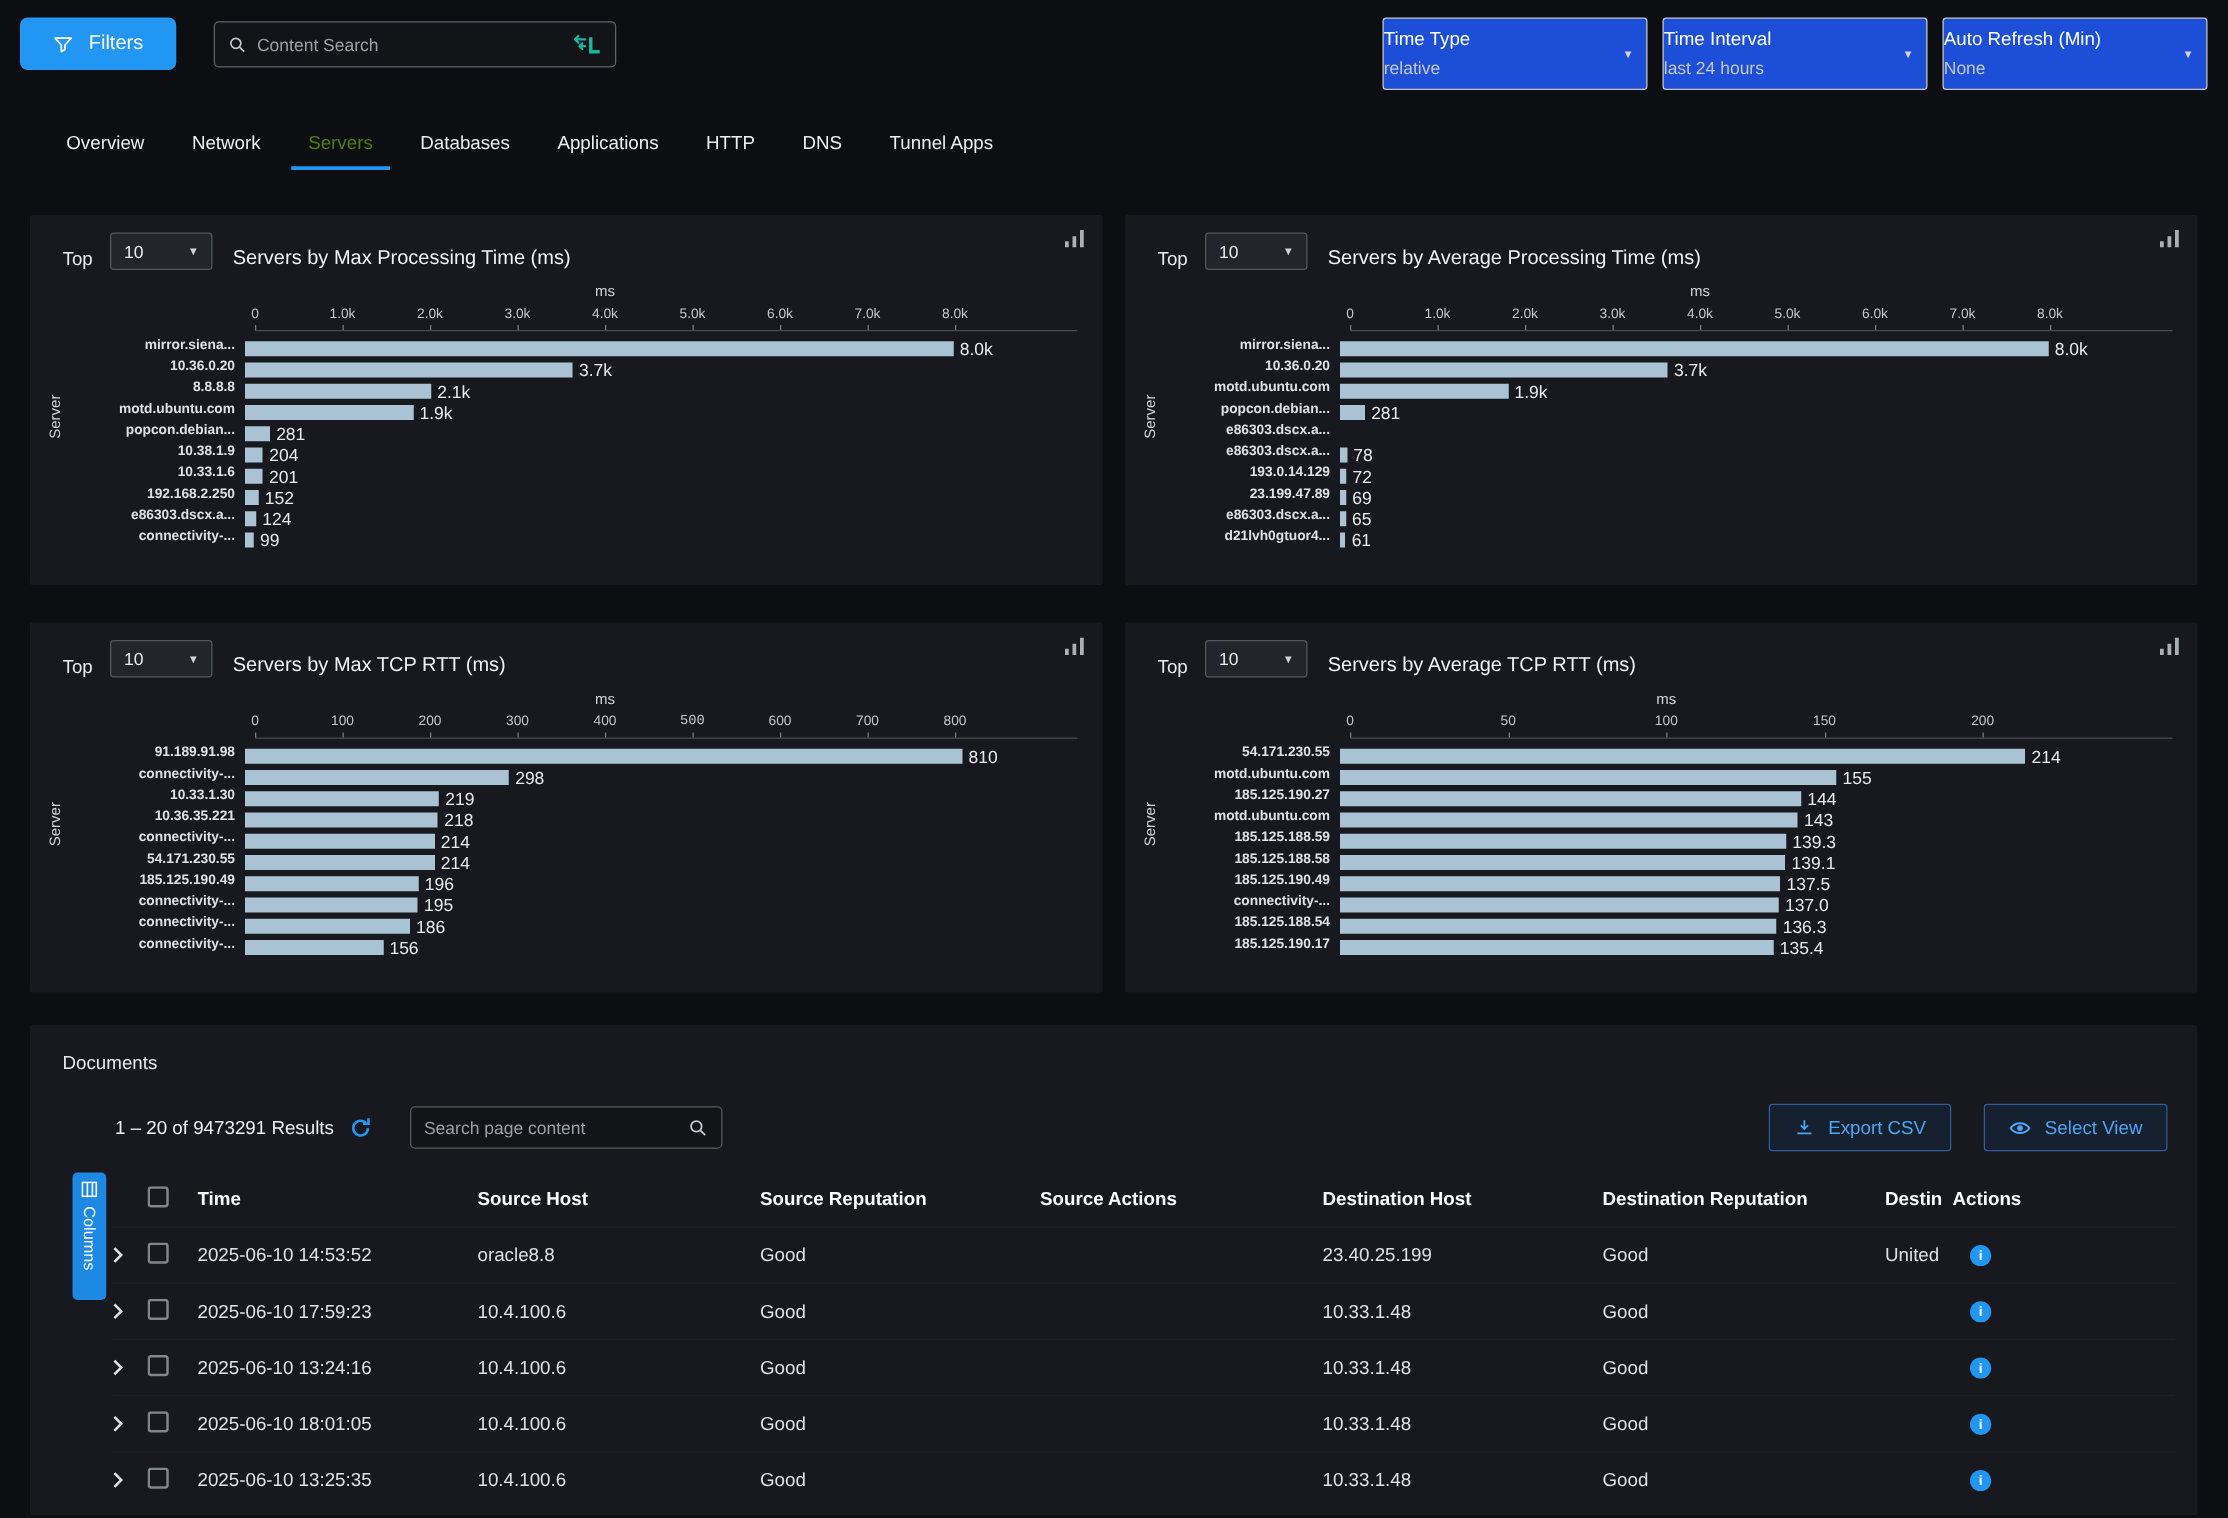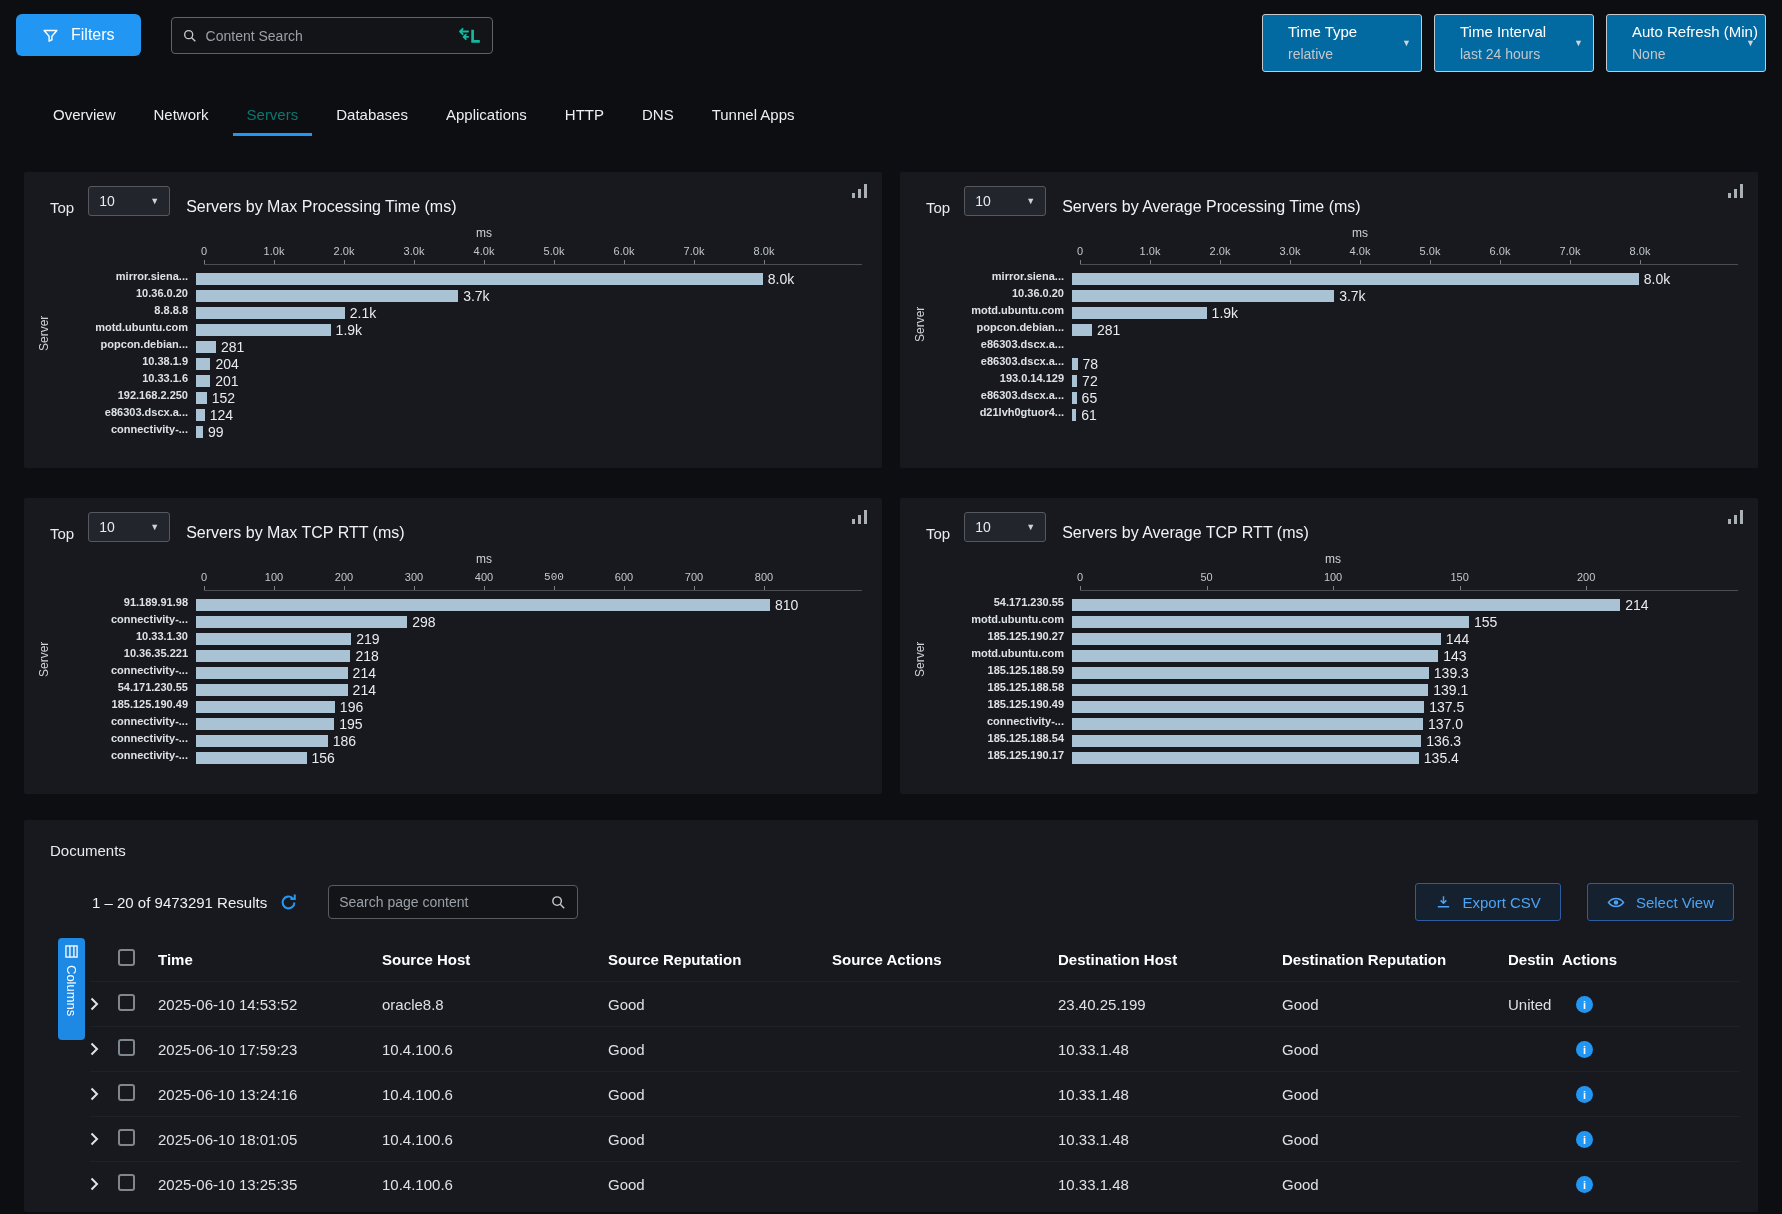--- a/index.html
+++ b/index.html
@@ -10,30 +10,30 @@
   .topbar{display:flex;align-items:flex-start;padding:14px 16px 0 16px}
   .filters-btn{display:flex;align-items:center;gap:12px;background:#2196f3;color:#fff;border:none;
     border-radius:6px;height:42px;padding:0 26px;font-size:16px;font-family:inherit;cursor:pointer}
   .content-search{display:flex;align-items:center;width:322px;height:37px;border:1px solid #5f6368;
     border-radius:4px;background:#121418;padding:0 10px;gap:8px;margin:3px 0 0 30px}
   .content-search input{flex:1;background:transparent;border:none;outline:none;color:#e8eaed;
     font-size:14px;font-family:inherit;min-width:0}
   .content-search input::placeholder{color:#9aa0a6}
   .top-dropdowns{margin-left:auto;display:flex;gap:12px}
   .dd{position:relative;border:1px solid #c6cacf;border-radius:3px;min-height:58px;
-    padding:8px 32px 8px 25px;width:160px;cursor:pointer;background:#0369a1}
+    padding:8px 32px 8px 0;width:212px;cursor:pointer;background:#1d4ed8}
   .dd-label{font-size:15px;color:#fff;white-space:nowrap}
   .dd-value{font-size:14px;color:#c3c7cc;margin-top:6px;white-space:nowrap}
   .dd-caret,.caret{font-size:9px;color:#cfd3d8}
   .dd-caret{position:absolute;right:10px;top:50%;transform:translateY(-50%)}
 
   
   .tabs{display:flex;margin:24px 0 0 34px}
   .tab{padding:10px 19px 13px;font-size:15px;color:#eceef0;cursor:pointer;position:relative;white-space:nowrap}
-  .tab.active{color:#0f766e}
+  .tab.active{color:#4d7c0f}
   .tab.active::after{content:"";position:absolute;left:5px;right:5px;bottom:0;height:3px;background:#2196f3}
 
   
   .main{padding:0 24px}
   .charts{display:grid;grid-template-columns:1fr 1fr;column-gap:18px;row-gap:30px;margin-top:36px}
   .chart-panel{background:#17191e;border-radius:2px;padding:14px 20px 18px;position:relative;min-height:296px}
   .chart-header{display:flex;align-items:flex-end}
   .top-label{font-size:15px;margin-left:6px}
   .top-select{display:flex;align-items:center;justify-content:space-between;width:82px;height:30px;
     background:#22252b;border:1px solid #55595f;border-radius:3px;padding:0 10px;font-size:14px;
@@ -356,20 +356,27 @@
                 </div>
               </div>
               <div class="bar-row">
                 <div class="cat-label">193.0.14.129</div>
                 <div class="bar-track">
                   <div class="bar" style="width: 0.765957%; background: rgb(169, 195, 212);"></div>
                   <div class="bar-value">72</div>
                 </div>
               </div>
               <div class="bar-row">
+                <div class="cat-label">23.199.47.89</div>
+                <div class="bar-track">
+                  <div class="bar" style="width: 0.734043%; background: rgb(169, 195, 212);"></div>
+                  <div class="bar-value">69</div>
+                </div>
+              </div>
+              <div class="bar-row">
                 <div class="cat-label">e86303.dscx.a...</div>
                 <div class="bar-track">
                   <div class="bar" style="width: 0.691489%; background: rgb(169, 195, 212);"></div>
                   <div class="bar-value">65</div>
                 </div>
               </div>
               <div class="bar-row">
                 <div class="cat-label">d21lvh0gtuor4...</div>
                 <div class="bar-track">
                   <div class="bar" style="width: 0.648936%; background: rgb(169, 195, 212);"></div>

